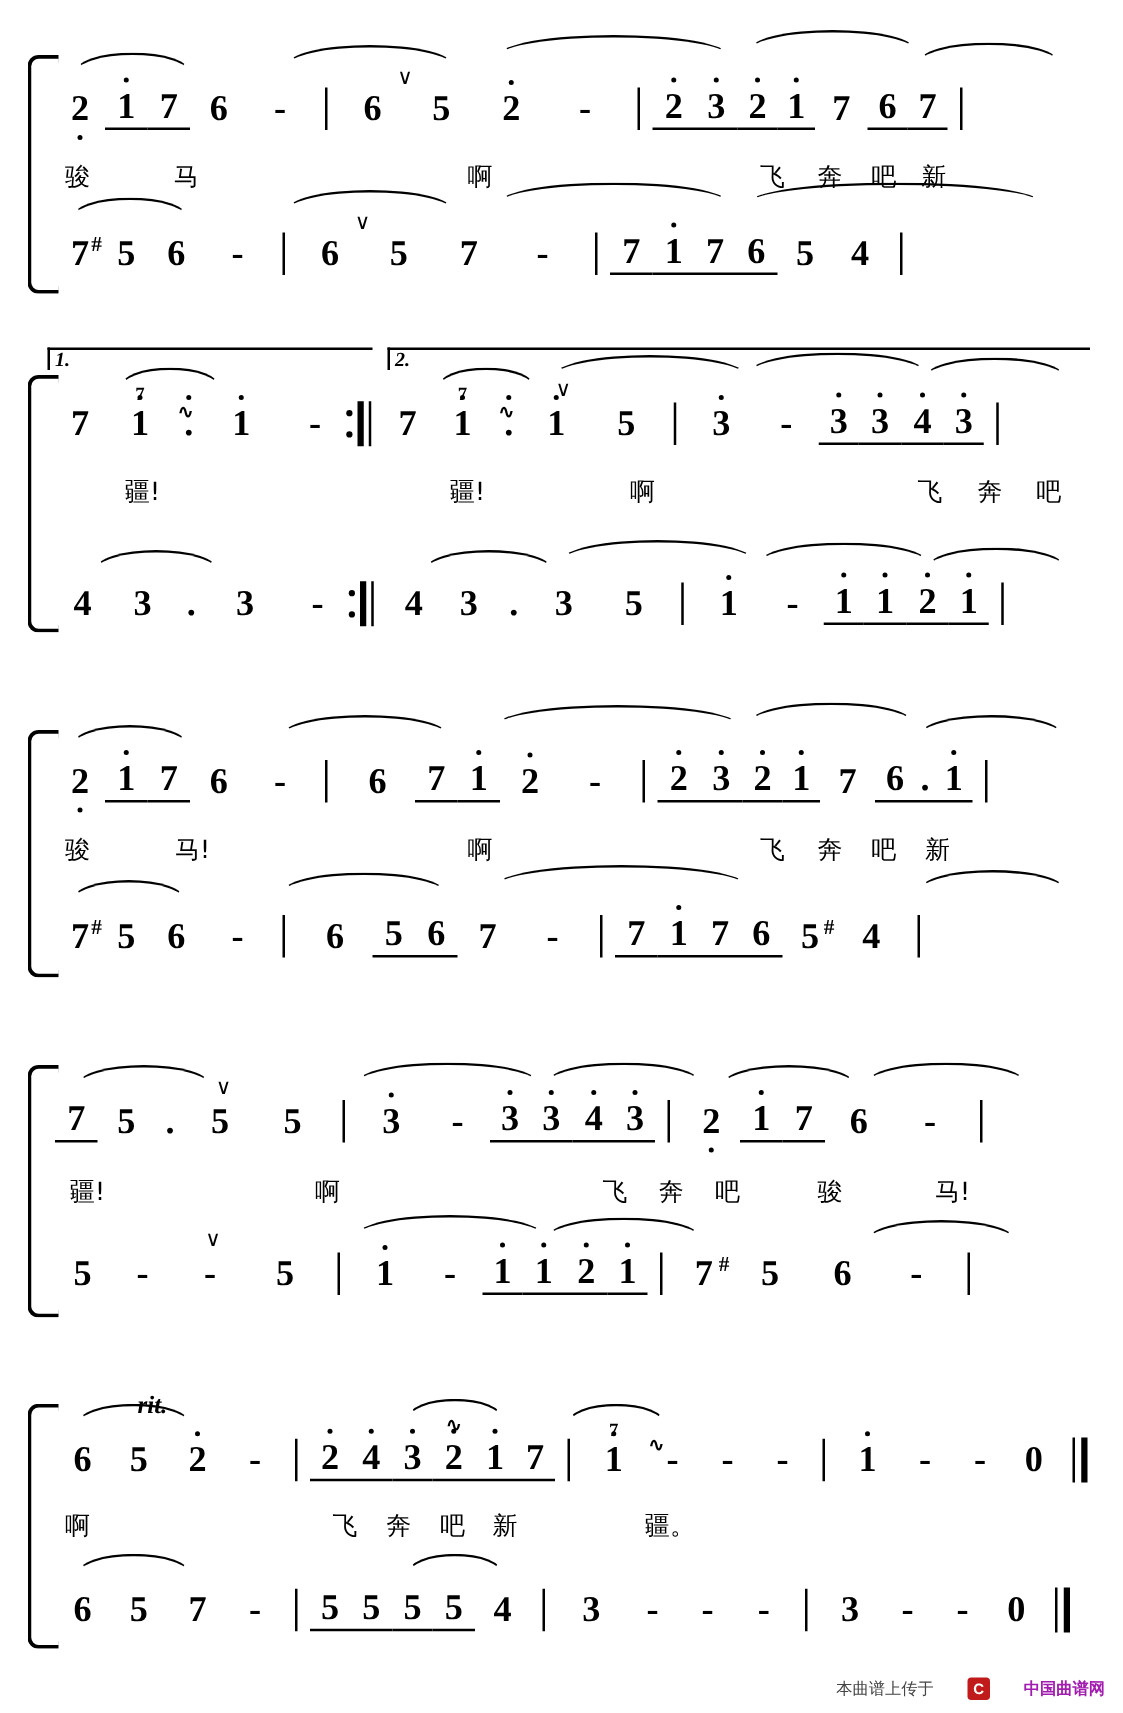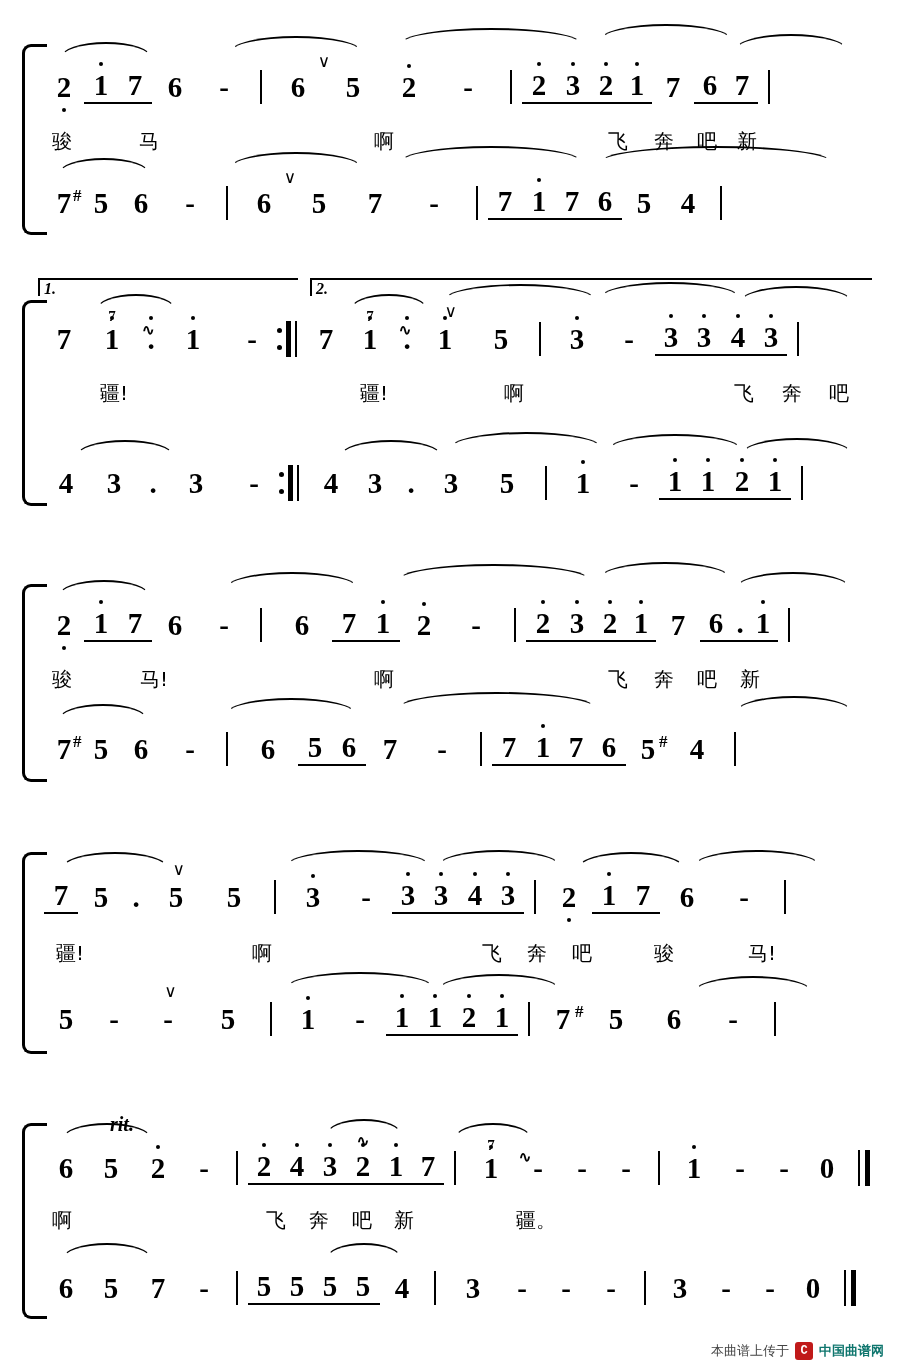--- a/index.html
+++ b/index.html
@@ -231,26 +231,27 @@
     font-size: 15px;
   }
 
   
   .footer {
     position: absolute;
     right: 14px;
     bottom: 10px;
     display: flex;
     align-items: flex-start;
-    font-family: Liberation Mono, monospace;
+    font-family: Liberation Sans, sans-serif;
     font-size: 13px;
     color: #444;
+    gap: 21px;
   }
   .footer .site {
-    color: #0f766e;
+    color: #a21caf;
     font-weight: 700;
     margin-left: 6px;
   }
   .footer .logo {
     display: inline-block;
     width: 18px;
     height: 18px;
     background: #c01a1a;
     color: #fff;
     border-radius: 3px;

